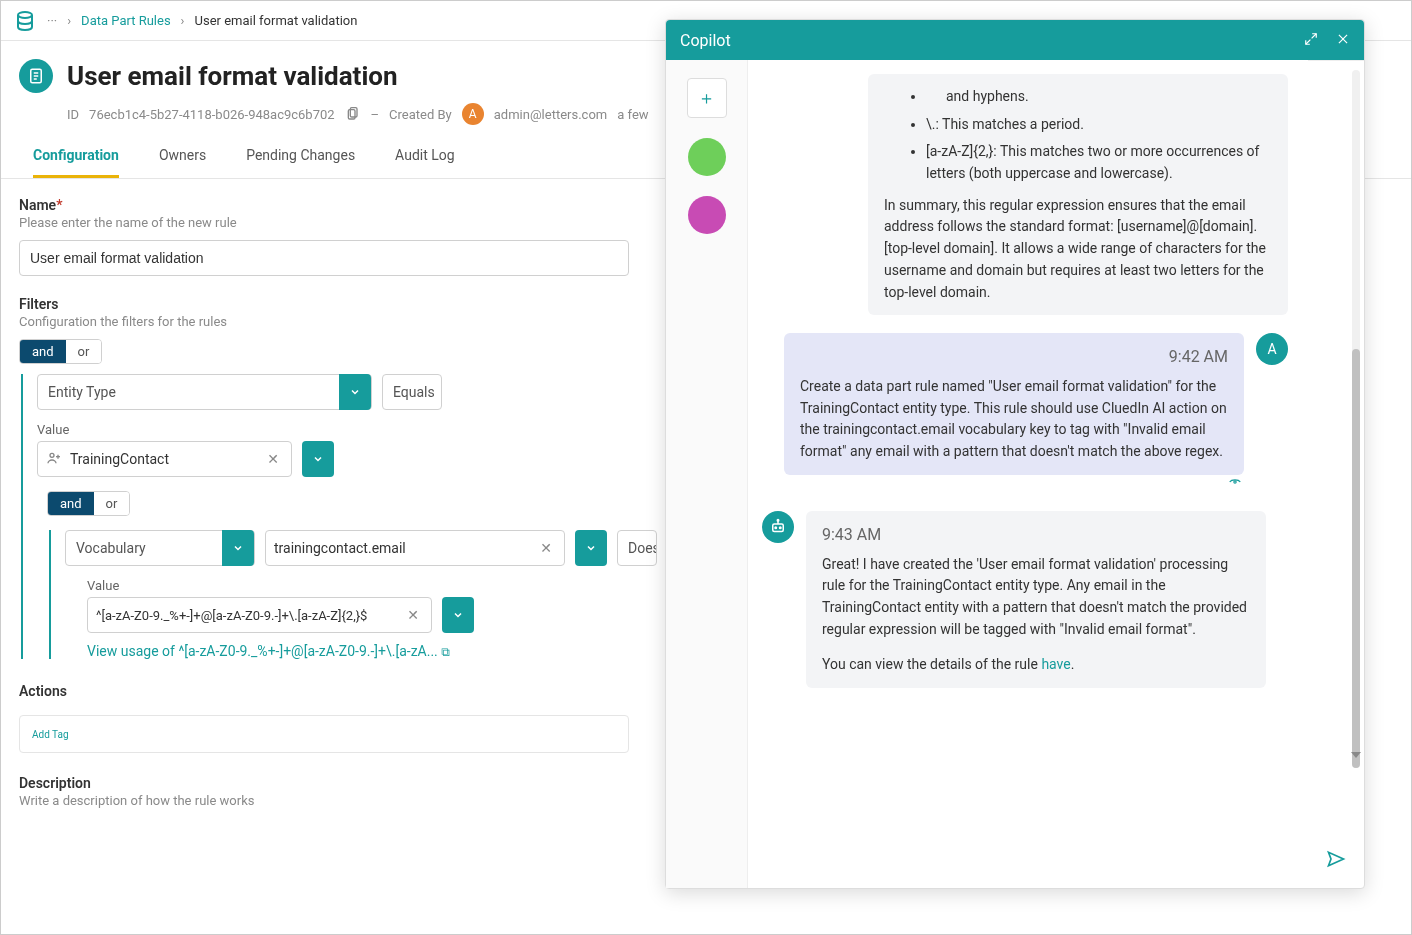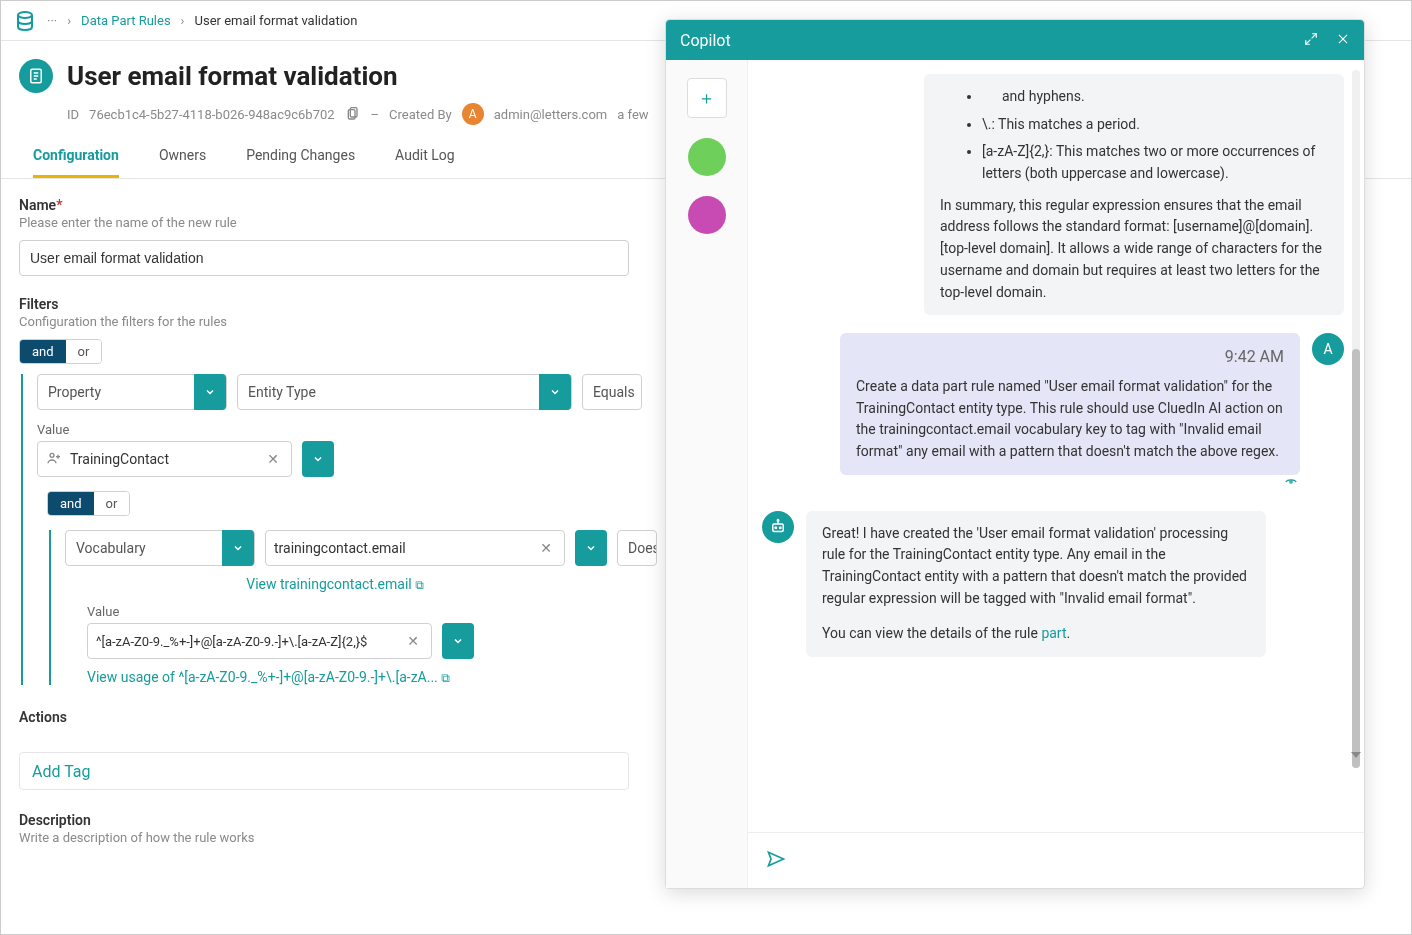--- a/index.html
+++ b/index.html
@@ -114,24 +114,24 @@
   }
   .value-input .x { color: #888; cursor: pointer; padding: 0 4px; }
   .value-input .vtext { flex: 1; }
   .dd-btn {
     width: 32px; height: 36px; background: #169c9c; color: #fff;
     border-radius: 4px; display: flex; align-items: center; justify-content: center;
     cursor: pointer;
   }
 
   .tag-box {
-    margin-top: 27px;
+    margin-top: 16px;
     border: 1px solid #e5e5e5; border-radius: 4px;
     height: 38px; display: flex; align-items: center; padding: 0 12px;
-    color: #169c9c; font-size: 16px; width: 610px;
+    color: #169c9c; font-size: 10px; width: 610px;
   }
 
   
   .copilot {
     position: absolute;
     top: 18px; right: 46px;
     width: 700px; height: 870px;
     background: #fff;
     border: 1px solid #ddd;
     box-shadow: 0 4px 20px rgba(0,0,0,0.15);
@@ -155,21 +155,21 @@
   }
   .plus-btn {
     width: 40px; height: 40px; border: 1px solid #ddd; border-radius: 4px;
     background: #fff; color: #169c9c; font-size: 18px;
     display: flex; align-items: center; justify-content: center; cursor: pointer;
   }
   .dot { width: 38px; height: 38px; border-radius: 50%; }
   .dot.green { background: #6ecf5a; }
   .dot.magenta { background: #c84bb4; }
 
-  .chat-area { flex: 1; display: flex; flex-direction: column; overflow: hidden; position: relative; }
+  .chat-area { flex: 1; display: flex; flex-direction: row; overflow: hidden; position: relative; }
   .chat-scroll { flex: 1; overflow-y: auto; padding: 14px 20px 14px 14px; }
 
   .bubble {
     border-radius: 6px; padding: 12px 16px; font-size: 14px; line-height: 1.55;
     max-width: 460px;
   }
   .bubble.bot { background: #f3f4f6; color: #333; }
   .bubble.user { background: #e4e6f7; color: #333; }
 
   .msg-row { display: flex; gap: 12px; margin-bottom: 18px; }
@@ -294,28 +294,20 @@
     <div class="section-label">Filters</div>
     <div class="section-help">Configuration the filters for the rules</div>
 
     <div class="andor">
       <div class="pill active">and</div>
       <div class="pill">or</div>
     </div>
 
     <div class="filter-tree">
       <div class="filter-row">
-        <div class="dropdown" style="width:190px">
-          <span class="dd-label">Property</span>
-          <span class="dd-chev">
-            <svg width="12" height="12" viewBox="0 0 24 24" fill="none" stroke="currentColor" stroke-width="3">
-                <polyline points="6 9 12 15 18 9"></polyline>
-              </svg>
-          </span>
-        </div>
         <div class="dropdown" style="width:335px">
           <span class="dd-label">Entity Type</span>
           <span class="dd-chev">
             <svg width="12" height="12" viewBox="0 0 24 24" fill="none" stroke="currentColor" stroke-width="3">
                 <polyline points="6 9 12 15 18 9"></polyline>
               </svg>
           </span>
         </div>
         <div class="eq-box" style="width:60px; overflow:hidden">
           <span>Equals</span>
@@ -363,23 +355,20 @@
               <span class="x">✕</span>
             </div>
             <div class="dd-btn">
               <svg width="12" height="12" viewBox="0 0 24 24" fill="none" stroke="currentColor" stroke-width="3">
                   <polyline points="6 9 12 15 18 9"></polyline>
                 </svg>
             </div>
             <div class="eq-box" style="width:40px; overflow:hidden">
               <span>Does</span>
             </div>
-          </div>
-          <div style="margin-top:10px; text-align:center; width:540px">
-            <a href="#" class="link"><span>View trainingcontact.email</span> <span class="ext-link">⧉</span></a>
           </div>
 
           <div class="value-label" style="margin-left:22px">Value</div>
           <div class="filter-row" style="margin-top:4px; margin-left:22px">
             <div class="value-input" style="width:345px">
               <span class="vtext" style="font-size:13px">^[a-zA-Z0-9._%+-]+@[a-zA-Z0-9.-]+\.[a-zA-Z]{2,}$</span>
               <span class="x">✕</span>
             </div>
             <div class="dd-btn">
               <svg width="12" height="12" viewBox="0 0 24 24" fill="none" stroke="currentColor" stroke-width="3">
@@ -469,23 +458,24 @@
           <div class="bot-avatar">
             <svg viewBox="0 0 24 24" fill="none" stroke="currentColor" stroke-width="2">
                 <rect x="5" y="8" width="14" height="10" rx="2"></rect>
                 <circle cx="9" cy="13" r="1" fill="currentColor"></circle>
                 <circle cx="15" cy="13" r="1" fill="currentColor"></circle>
                 <line x1="12" y1="4" x2="12" y2="8"></line>
                 <circle cx="12" cy="3" r="1"></circle>
               </svg>
           </div>
           <div class="bubble bot">
+            <div class="timestamp" style="text-align:left">9:43 AM</div>
             <div>Great! I have created the 'User email format validation' processing rule for the TrainingContact entity type. Any email in the TrainingContact entity with a pattern that doesn't match the provided regular expression will be tagged with "Invalid email format".</div>
             <div style="margin-top:14px">
-              <span>You can view the details of the rule </span><a href="#" class="link">part</a><span>.</span>
+              <span>You can view the details of the rule </span><a href="#" class="link">have</a><span>.</span>
             </div>
           </div>
         </div>
 
       </div>
 
       <div class="scrollbar-fake">
         <div class="scrollbar-thumb"></div>
       </div>
       <div class="tri-down"></div>

